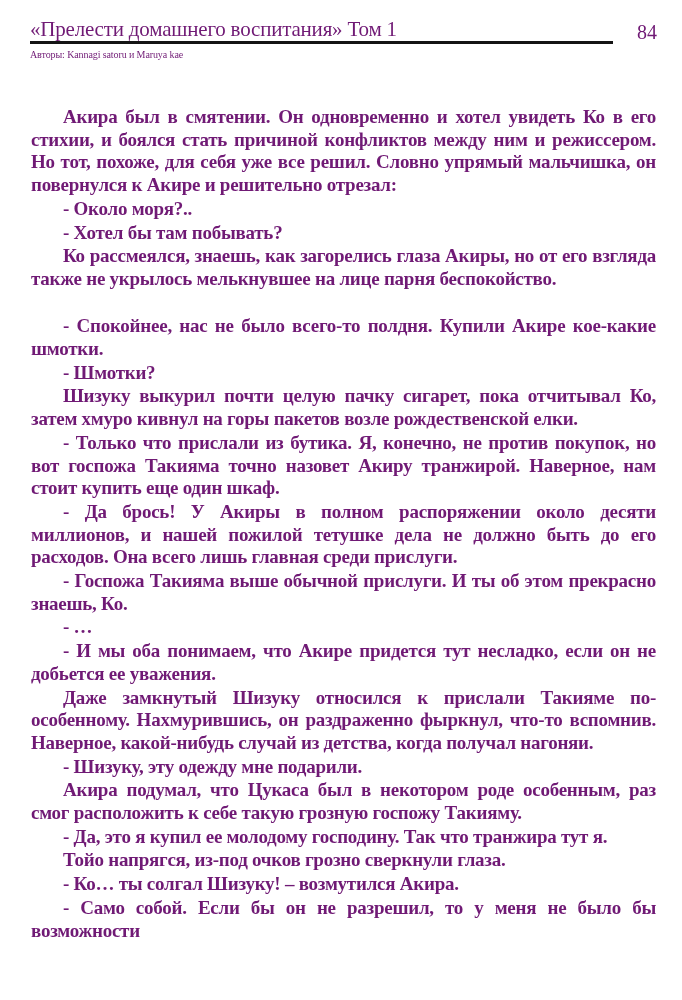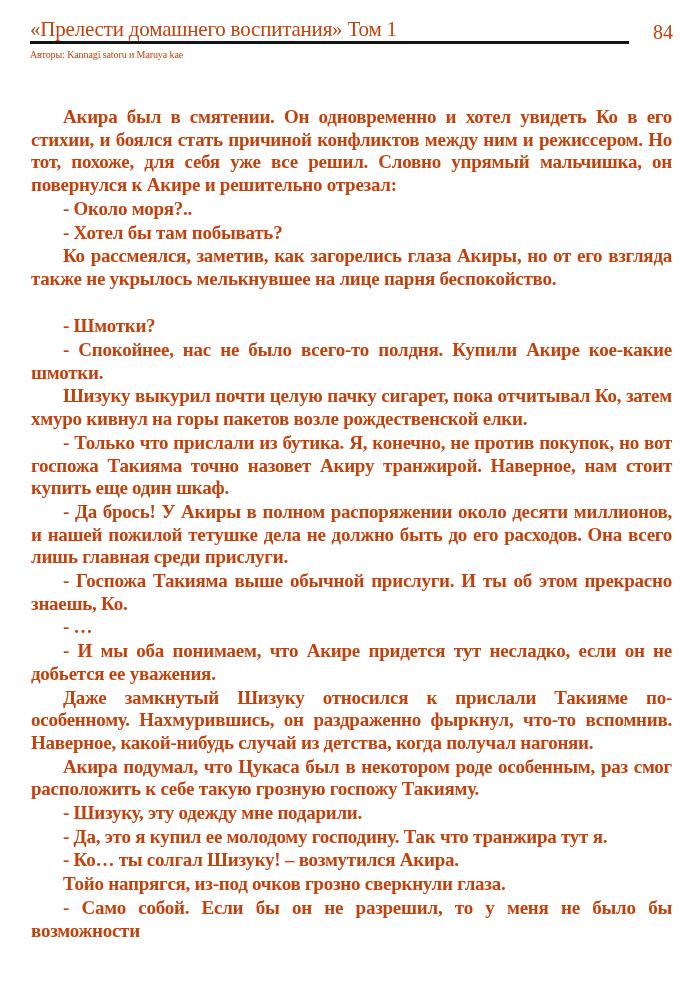--- a/index.html
+++ b/index.html
@@ -6,24 +6,24 @@
     margin: 0;
     padding: 0;
     background: #ffffff;
   }
   .page {
     position: relative;
     width: 682px;
     height: 1000px;
     margin: 0;
     background: #ffffff;
-    color: #c2410c;
+    color: #701a75;
     font-family: "Liberation Serif", "DejaVu Serif", serif;
     box-sizing: border-box;
-    padding: 18px 9px 0 30px;
+    padding: 18px 25px 0 30px;
     overflow: hidden;
   }
   .header-row {
     display: flex;
     align-items: flex-end;
   }
   .title-wrap {
     flex: 1;
     border-bottom: 3px solid #141414;
     padding-bottom: 1px;
@@ -76,31 +76,31 @@
       </div>
       <span class="page-num">84</span>
     </div>
     <div class="authors">Авторы: Kannagi satoru и Maruya kae</div>
   </header>
 
   <main class="body-text">
       <p class="para">Акира был в смятении. Он одновременно и хотел увидеть Ко в его стихии, и боялся стать причиной конфликтов между ним и режиссером. Но тот, похоже, для себя уже все решил. Словно упрямый мальчишка, он повернулся к Акире и решительно отрезал:</p>
       <p class="para">- Около моря?..</p>
       <p class="para">- Хотел бы там побывать?</p>
-      <p class="para">Ко рассмеялся, заметив, как загорелись глаза Акиры, но от его взгляда также не укрылось мелькнувшее на лице парня беспокойство.</p>
+      <p class="para">Ко рассмеялся, знаешь, как загорелись глаза Акиры, но от его взгляда также не укрылось мелькнувшее на лице парня беспокойство.</p>
       <p class="para spacer"></p>
+      <p class="para">- Спокойнее, нас не было всего-то полдня. Купили Акире кое-какие шмотки.</p>
       <p class="para">- Шмотки?</p>
-      <p class="para">- Спокойнее, нас не было всего-то полдня. Купили Акире кое-какие шмотки.</p>
       <p class="para">Шизуку выкурил почти целую пачку сигарет, пока отчитывал Ко, затем хмуро кивнул на горы пакетов возле рождественской елки.</p>
       <p class="para">- Только что прислали из бутика. Я, конечно, не против покупок, но вот госпожа Такияма точно назовет Акиру транжирой. Наверное, нам стоит купить еще один шкаф.</p>
       <p class="para">- Да брось! У Акиры в полном распоряжении около десяти миллионов, и нашей пожилой тетушке дела не должно быть до его расходов. Она всего лишь главная среди прислуги.</p>
       <p class="para">- Госпожа Такияма выше обычной прислуги. И ты об этом прекрасно знаешь, Ко.</p>
       <p class="para">- …</p>
       <p class="para">- И мы оба понимаем, что Акире придется тут несладко, если он не добьется ее уважения.</p>
       <p class="para">Даже замкнутый Шизуку относился к прислали Такияме по-особенному. Нахмурившись, он раздраженно фыркнул, что-то вспомнив. Наверное, какой-нибудь случай из детства, когда получал нагоняи.</p>
+      <p class="para">- Шизуку, эту одежду мне подарили.</p>
       <p class="para">Акира подумал, что Цукаса был в некотором роде особенным, раз смог расположить к себе такую грозную госпожу Такияму.</p>
-      <p class="para">- Шизуку, эту одежду мне подарили.</p>
       <p class="para">- Да, это я купил ее молодому господину. Так что транжира тут я.</p>
+      <p class="para">Тойо напрягся, из-под очков грозно сверкнули глаза.</p>
       <p class="para">- Ко… ты солгал Шизуку! – возмутился Акира.</p>
-      <p class="para">Тойо напрягся, из-под очков грозно сверкнули глаза.</p>
       <p class="para">- Само собой. Если бы он не разрешил, то у меня не было бы возможности</p>
     </main>
 </div>
 
 </body></html>

